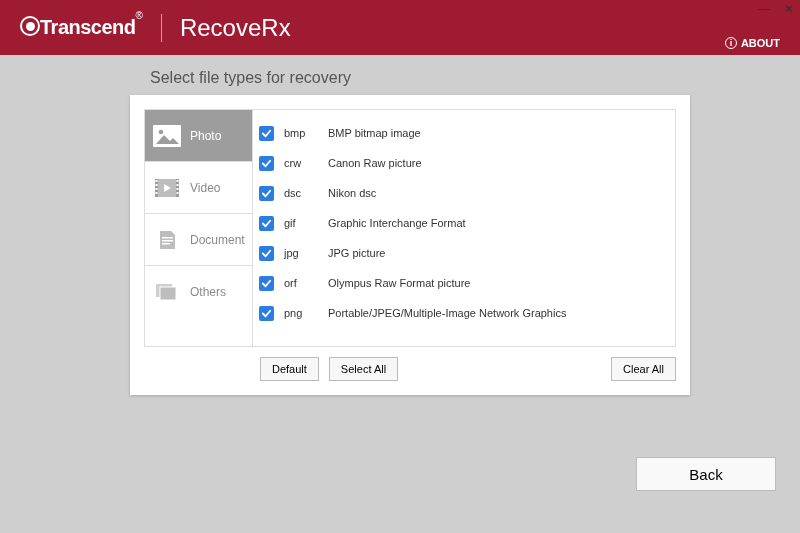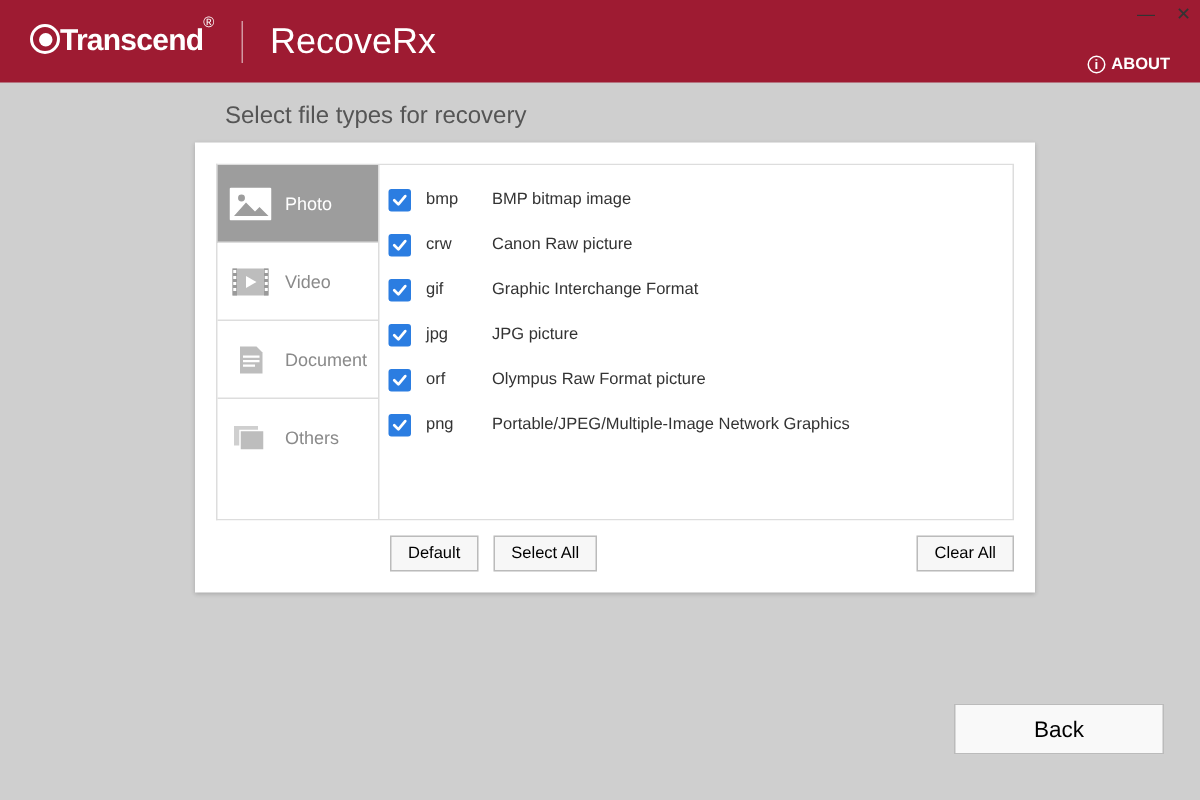--- a/index.html
+++ b/index.html
@@ -118,21 +118,21 @@
     padding-left: 116px;
   }
   .btn {
     border: 1px solid #bbb; background: #f7f7f7;
     padding: 5px 11px; font-size: 11px; cursor: pointer;
     font-family: inherit;
     text-align: center;
   }
   .btn-row .spacer { flex: 1; }
   .footer-btns {
-    position: absolute; right: 24px; bottom: 30px;
+    position: absolute; right: 24px; bottom: 42px;
     display: flex; gap: 24px; flex-direction: column;
   }
   .big-btn {
     width: 140px; height: 34px;
     border: 1px solid #bbb; background: #f9f9f9;
     font-size: 15px; cursor: pointer;
     font-family: inherit;
   }
 </style>
 </head>
@@ -225,20 +225,29 @@
             </div>
             <span class="ext">crw</span>
             <span class="desc">Canon Raw picture</span>
           </div>
           <div class="row">
             <div class="chk">
               <svg viewBox="0 0 12 12">
                 <path d="M2 6 L5 9 L10 3" stroke="#fff" stroke-width="2" fill="none" stroke-linecap="round" stroke-linejoin="round"></path>
               </svg>
             </div>
+            <span class="ext">dsc</span>
+            <span class="desc">Nikon dsc</span>
+          </div>
+          <div class="row">
+            <div class="chk">
+              <svg viewBox="0 0 12 12">
+                <path d="M2 6 L5 9 L10 3" stroke="#fff" stroke-width="2" fill="none" stroke-linecap="round" stroke-linejoin="round"></path>
+              </svg>
+            </div>
             <span class="ext">gif</span>
             <span class="desc">Graphic Interchange Format</span>
           </div>
           <div class="row">
             <div class="chk">
               <svg viewBox="0 0 12 12">
                 <path d="M2 6 L5 9 L10 3" stroke="#fff" stroke-width="2" fill="none" stroke-linecap="round" stroke-linejoin="round"></path>
               </svg>
             </div>
             <span class="ext">jpg</span>

